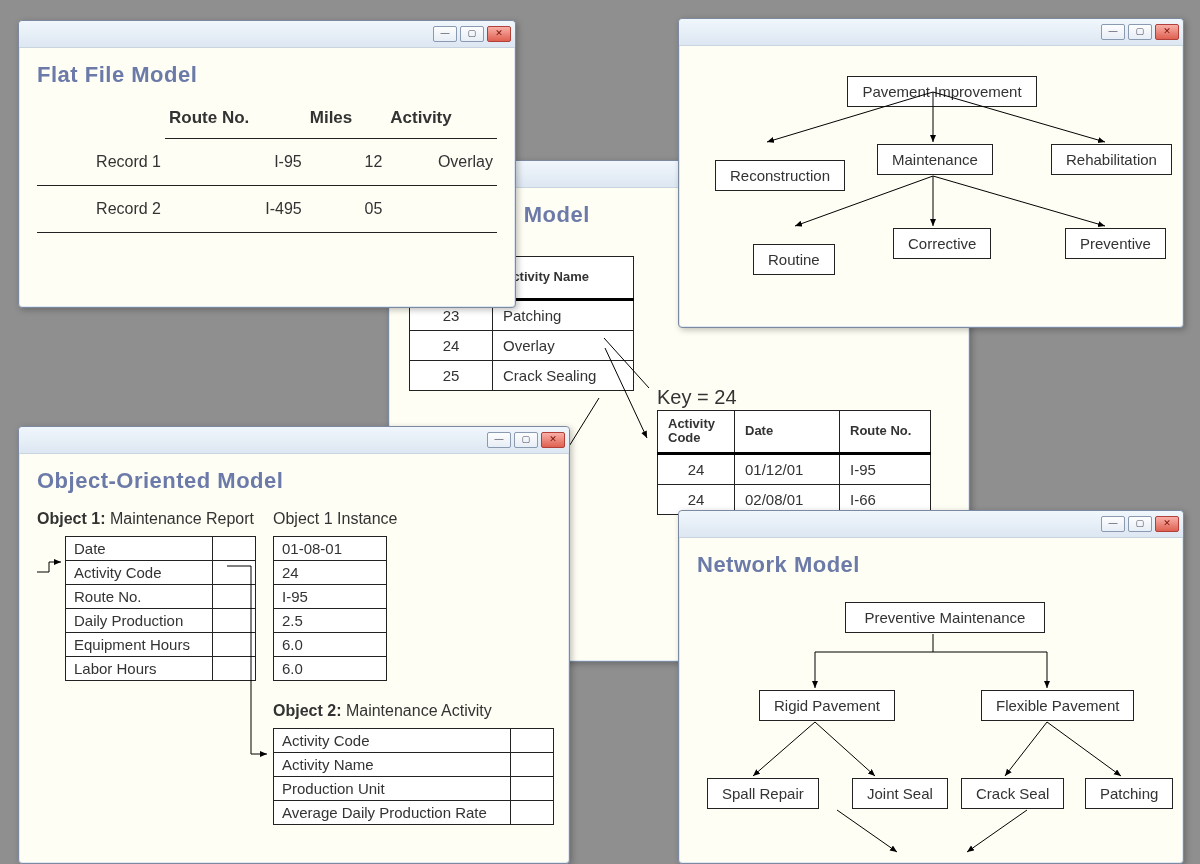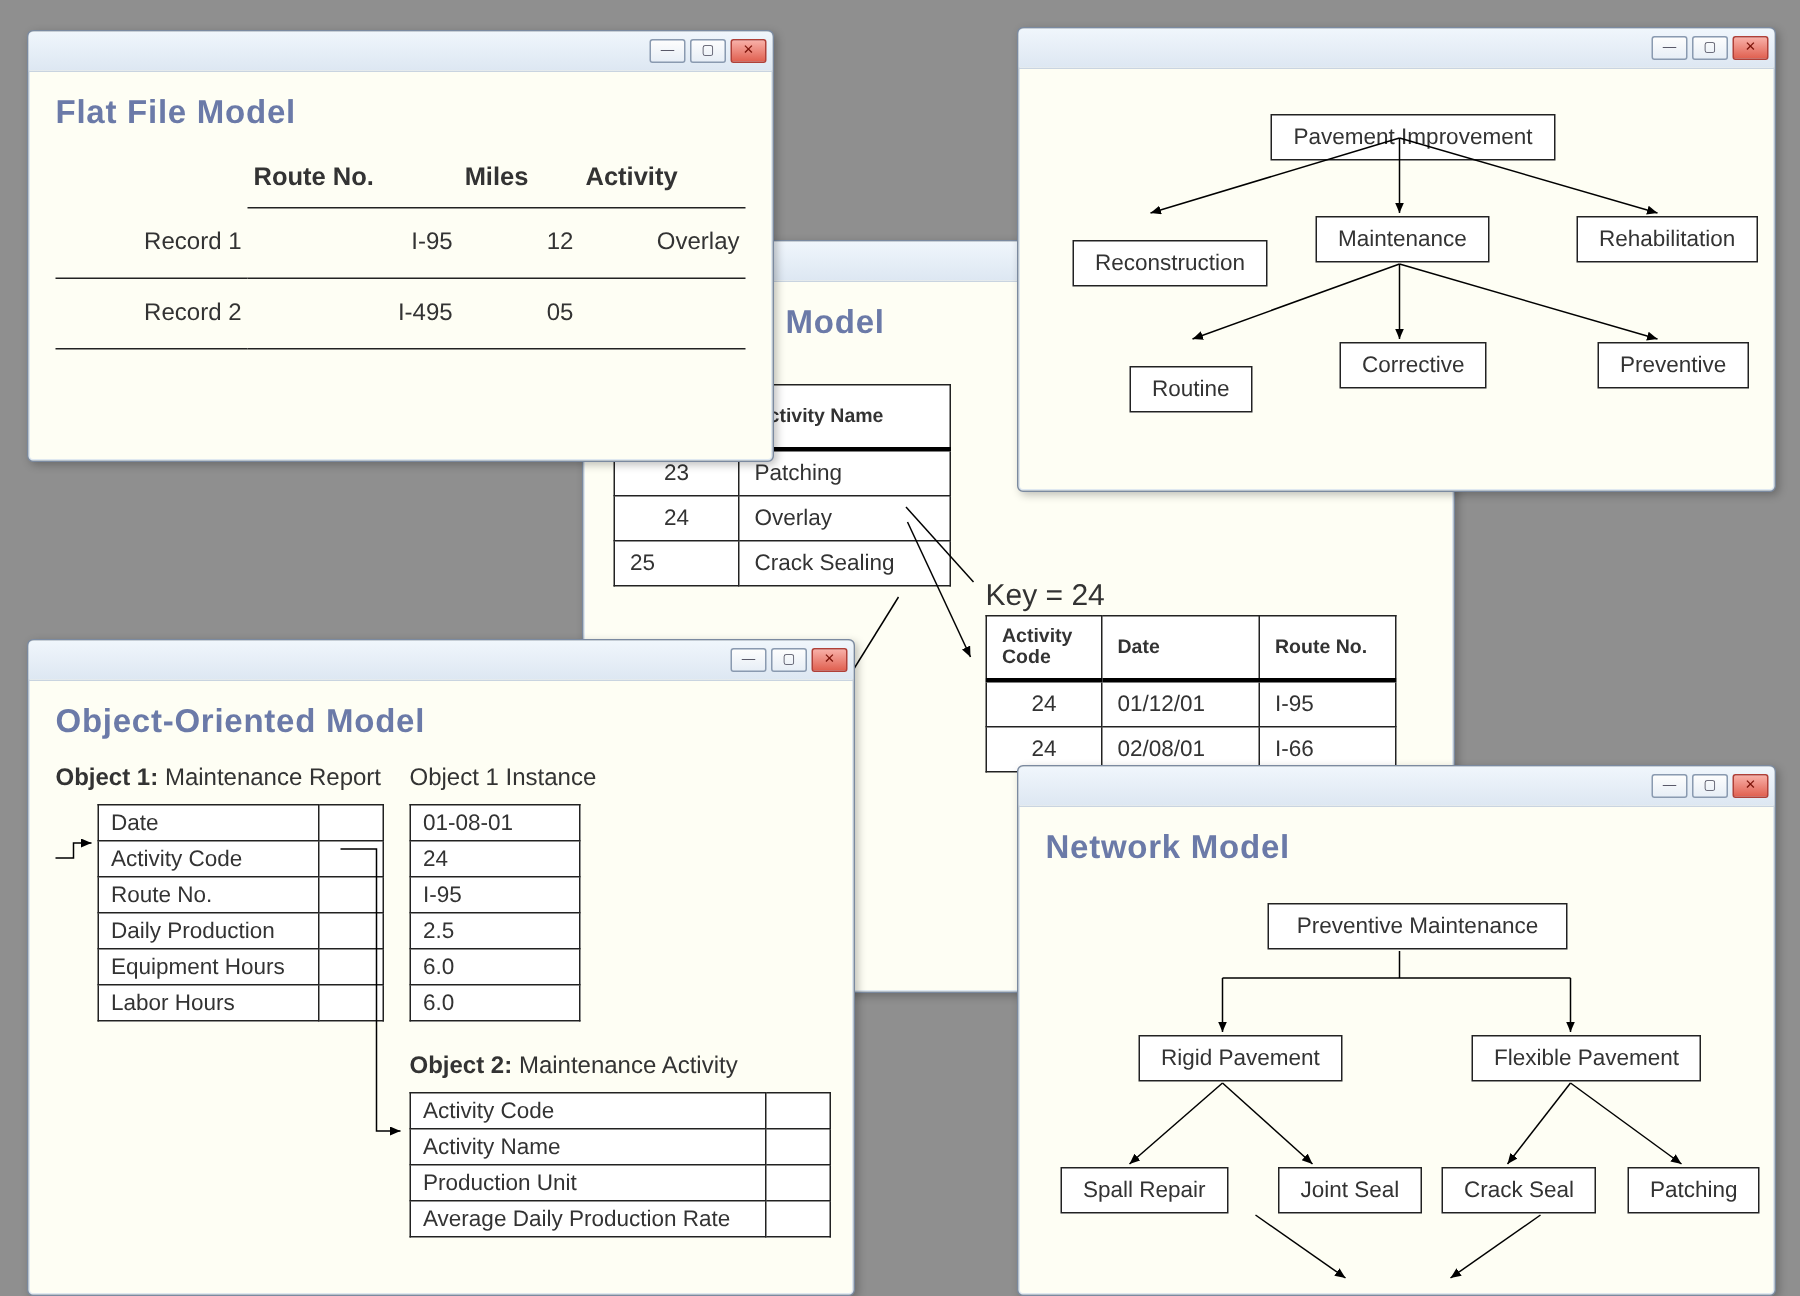--- a/index.html
+++ b/index.html
@@ -137,21 +137,21 @@
         <tbody>
           <tr>
               <td style="text-align:center">23</td>
               <td>Patching</td>
             </tr>
           <tr>
               <td style="text-align:center">24</td>
               <td>Overlay</td>
             </tr>
           <tr>
-              <td style="">25</td>
+              <td style="text-align:center">25</td>
               <td>Crack Sealing</td>
             </tr>
         </tbody>
       </table>
 
       <div class="rel-key">Key = 24</div>
 
       <table class="rtable rel-pos2">
         <thead>
             <tr>

